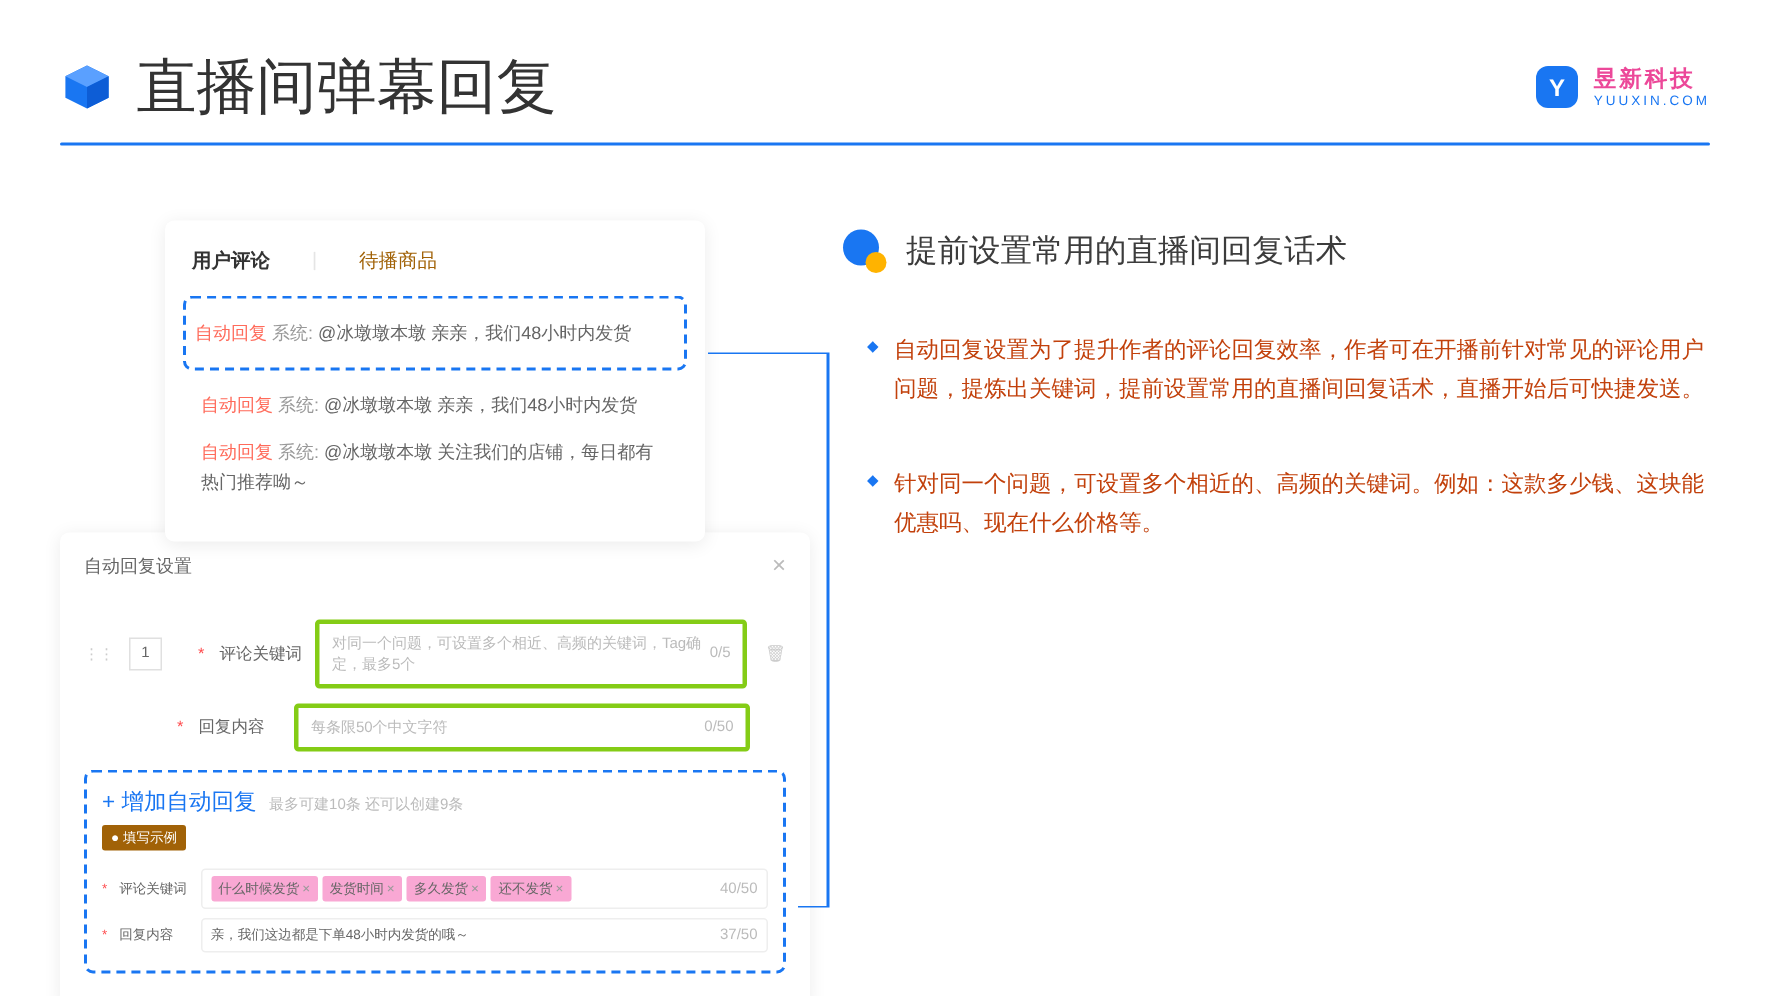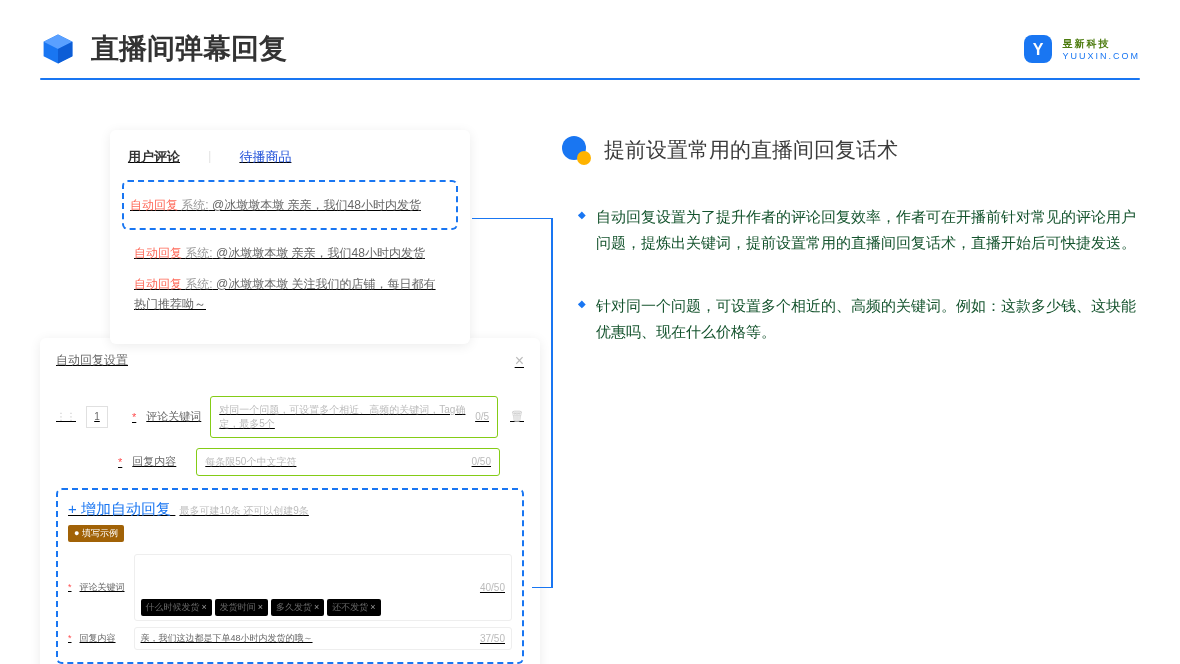--- a/index.html
+++ b/index.html
@@ -1,76 +1,76 @@
 <!DOCTYPE html>
 <html><head>
 <meta charset="utf-8">
 <style>
 * { margin: 0; padding: 0; box-sizing: border-box; }
 body { font-family: "Microsoft YaHei", sans-serif; width: 1180px; height: 664px; background: #fff; position: relative; }
 
 .header { display: flex; align-items: center; padding: 30px 40px 10px 40px; justify-content: space-between; }
 .header-left { display: flex; align-items: center; gap: 15px; }
 .cube-icon { width: 36px; height: 36px; }
-.page-title { font-size: 28px; color: #333; font-weight: 700; }
+.page-title { font-size: 40px; color: #333; font-weight: 400; }
 .brand { display: flex; align-items: center; gap: 8px; }
 .brand-text { display: flex; flex-direction: column; }
-.brand-name { font-size: 10px; color: #4d7c0f; font-weight: bold; letter-spacing: 2px; }
+.brand-name { font-size: 15px; color: #ec4899; font-weight: bold; letter-spacing: 2px; }
 .brand-url { font-size: 9px; color: #1976f2; letter-spacing: 2px; }
 
 .divider { height: 2px; background: #1976f2; margin: 0 40px; border-radius: 2px; }
 
 .content { display: flex; padding: 50px 40px 0 40px; gap: 40px; }
 .left-col { width: 480px; position: relative; }
 .right-col { flex: 1; padding-top: 4px; }
 
-.card { background: #fff; border-radius: 6px; box-shadow: 0 2px 12px rgba(0,0,0,0.08); text-decoration: underline; }
+.card { background: #fff; border-radius: 6px; box-shadow: 0 2px 12px rgba(0,0,0,0.08); }
 
 .comment-card { width: 360px; margin-left: 70px; padding: 18px 18px 24px 18px; margin-bottom: -6px; position: relative; z-index: 2; }
 .tabs { display: flex; gap: 28px; margin-bottom: 14px; font-size: 13px; }
-.tab { color: #1d4ed8; cursor: pointer; }
+.tab { color: #a16207; cursor: pointer; }
 .tab.active { color: #333; font-weight: 600; }
 .tab-sep { color: #e5e5e5; }
 
 .highlight-box { border: 2px dashed #1976f2; border-radius: 6px; padding: 8px 0; margin: 0 -6px 8px -6px; }
 .comment-line { font-size: 12px; color: #666; padding: 5px 6px; line-height: 1.7; }
 .auto-tag { color: #ff6b5b; font-weight: 500; }
 .sys-tag { color: #999; }
 
 .settings-card { width: 500px; padding: 14px 16px 22px 16px; position: relative; z-index: 1; }
 .settings-header { display: flex; justify-content: space-between; align-items: center; font-size: 12px; color: #666; margin-bottom: 26px; }
 .close-x { color: #bbb; font-size: 16px; cursor: pointer; }
 
 .form-row { display: flex; align-items: center; margin-bottom: 10px; font-size: 11px; gap: 8px; }
 .row-num { width: 22px; height: 22px; border: 1px solid #e0e0e0; display: flex; align-items: center; justify-content: center; color: #666; font-size: 10px; }
 .drag-dots { color: #ccc; font-size: 10px; margin-right: 2px; }
 .req-star { color: #ff4d4f; margin-right: 2px; }
 .field-label { color: #666; width: 56px; }
-.field-input { flex: 1; border: 1px solid #84cc16; border-radius: 3px; padding: 6px 8px; font-size: 10px; color: #bbb; display: flex; justify-content: space-between; align-items: center; }
+.field-input { flex: 1; border: 3px solid #84cc16; border-radius: 3px; padding: 6px 8px; font-size: 10px; color: #bbb; display: flex; justify-content: space-between; align-items: center; }
 .counter { color: #bbb; font-size: 10px; }
 .trash { color: #ccc; font-size: 11px; margin-left: 4px; }
 
 .dashed-box { border: 2px dashed #1976f2; border-radius: 6px; padding: 10px 10px 12px 10px; margin-top: 12px; }
 .add-link { color: #1976f2; font-size: 15px; }
 .add-hint { color: #bbb; font-size: 10px; margin-left: 4px; }
 .example-badge { display: inline-block; background: #a16207; color: #fff; font-size: 9px; padding: 2px 6px; border-radius: 2px; margin: 6px 0; }
-.tag-chip { display: inline-block; background: #000000; border-radius: 2px; padding: 2px 5px; font-size: 9px; color: #666; margin-right: 3px; margin-top: 40px; }
+.tag-chip { display: inline-block; background: #f9a8d4; border-radius: 2px; padding: 2px 5px; font-size: 9px; color: #666; margin-right: 3px; }
 .tag-chip::after { content: '×'; margin-left: 2px; color: #999; }
 .example-row { display: flex; align-items: center; gap: 6px; font-size: 9px; color: #666; margin-top: 6px; }
 .example-row .field-label { width: 48px; font-size: 9px; }
 .example-input { flex: 1; border: 1px solid #eee; border-radius: 3px; padding: 4px 6px; display: flex; align-items: center; justify-content: space-between; font-size: 9px; }
 
 .connector { position: absolute; left: 432px; top: 88px; width: 90px; height: 370px; z-index: 3; pointer-events: none; }
 
 .right-header { display: flex; align-items: center; gap: 12px; margin-bottom: 38px; }
 .bubble-icon { width: 32px; height: 32px; }
 .section-title { font-size: 21px; color: #3c3c3c; font-weight: 500; }
 
 .bullets { padding-left: 18px; }
-.bullet { position: relative; font-size: 15px; color: #14532d; line-height: 1.75; margin-bottom: 36px; padding-left: 18px; }
+.bullet { position: relative; font-size: 15px; color: #c2410c; line-height: 1.75; margin-bottom: 36px; padding-left: 18px; }
 .bullet::before { content: '◆'; position: absolute; left: 0; top: 2px; color: #1976f2; font-size: 10px; }
 </style>
 </head>
 <body>
 
 <div class="header">
   <div class="header-left">
     <svg class="cube-icon" viewBox="0 0 40 40">
       <polygon points="20,4 36,12 36,28 20,36 4,28 4,12" fill="#1976f2"></polygon>
       <polygon points="20,4 36,12 20,20 4,12" fill="#5aa0ff"></polygon>

